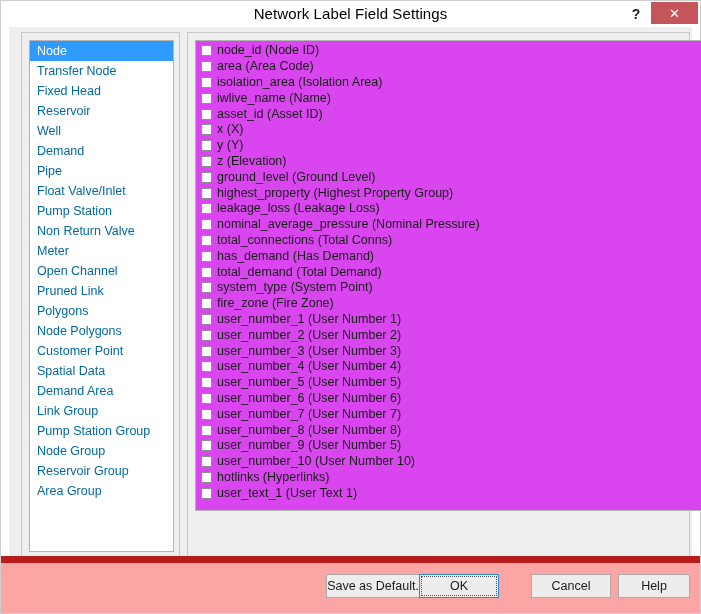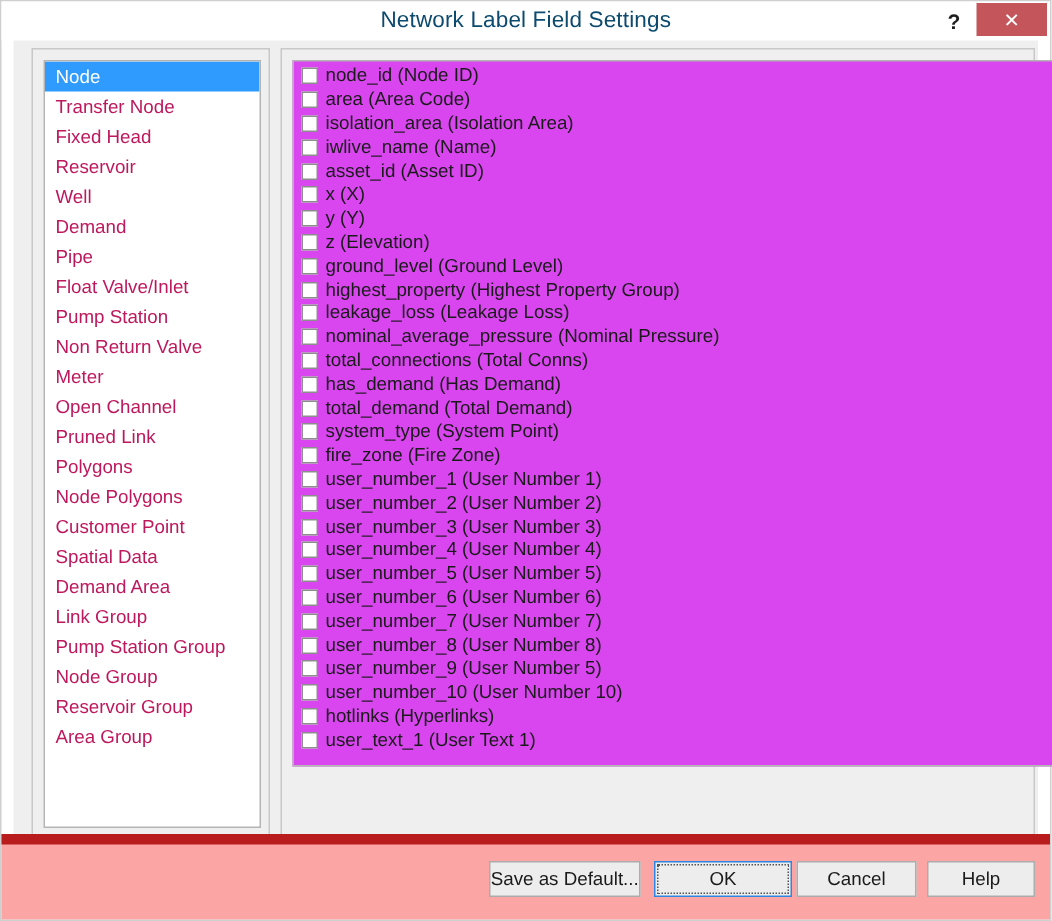--- a/index.html
+++ b/index.html
@@ -35,21 +35,21 @@
     height: 26px;
     min-height: 26px;
     background: #ffffff;
     display: flex;
     align-items: flex-start;
     justify-content: center;
     flex: 0 0 auto;
   }
   .title-text {
     font-size: 15px;
-    color: #0c4a6e;
+    color: #000000;
     line-height: 26px;
     letter-spacing: 0.1px;
     user-select: none;
   }
   .titlebar-buttons {
     position: absolute;
     right: 0; top: 0;
     height: 26px;
     display: flex;
     align-items: stretch;
@@ -124,21 +124,21 @@
     border: 1px solid #b4b4b4;
     background: #ffffff;
     overflow: hidden;
     padding: 0;
   }
   .list-item {
     height: 20px;
     line-height: 20px;
     padding-left: 7px;
     font-size: 12.5px;
-    color: #be185d;
+    color: #0369a1;
     white-space: nowrap;
     cursor: default;
     user-select: none;
   }
   .list-item.selected {
     background: #2f9bff;
     color: #ffffff;
   }
 
   
@@ -234,21 +234,21 @@
     font-family: "Liberation Sans", sans-serif;
     font-size: 12.5px;
     color: #1a1a1a;
     cursor: default;
     padding: 0;
     display: flex;
     align-items: center;
     justify-content: center;
   }
   .btn-save  { left: 325px; width: 101px; }
-  .btn-ok    { left: 435px; width: 92px;  border: 1px solid #2f86e0; background: #ededed; }
+  .btn-ok    { left: 418px; width: 80px;  border: 1px solid #2f86e0; background: #ededed; }
   .btn-ok .focus-ring {
     position: absolute;
     left: 1px; right: 1px; top: 1px; bottom: 1px;
     border: 1px dotted #555555;
     pointer-events: none;
   }
   .btn-cancel{ left: 530px; width: 80px;  }
   .btn-help  { left: 617px; width: 72px;  }
 </style>
 </head>

